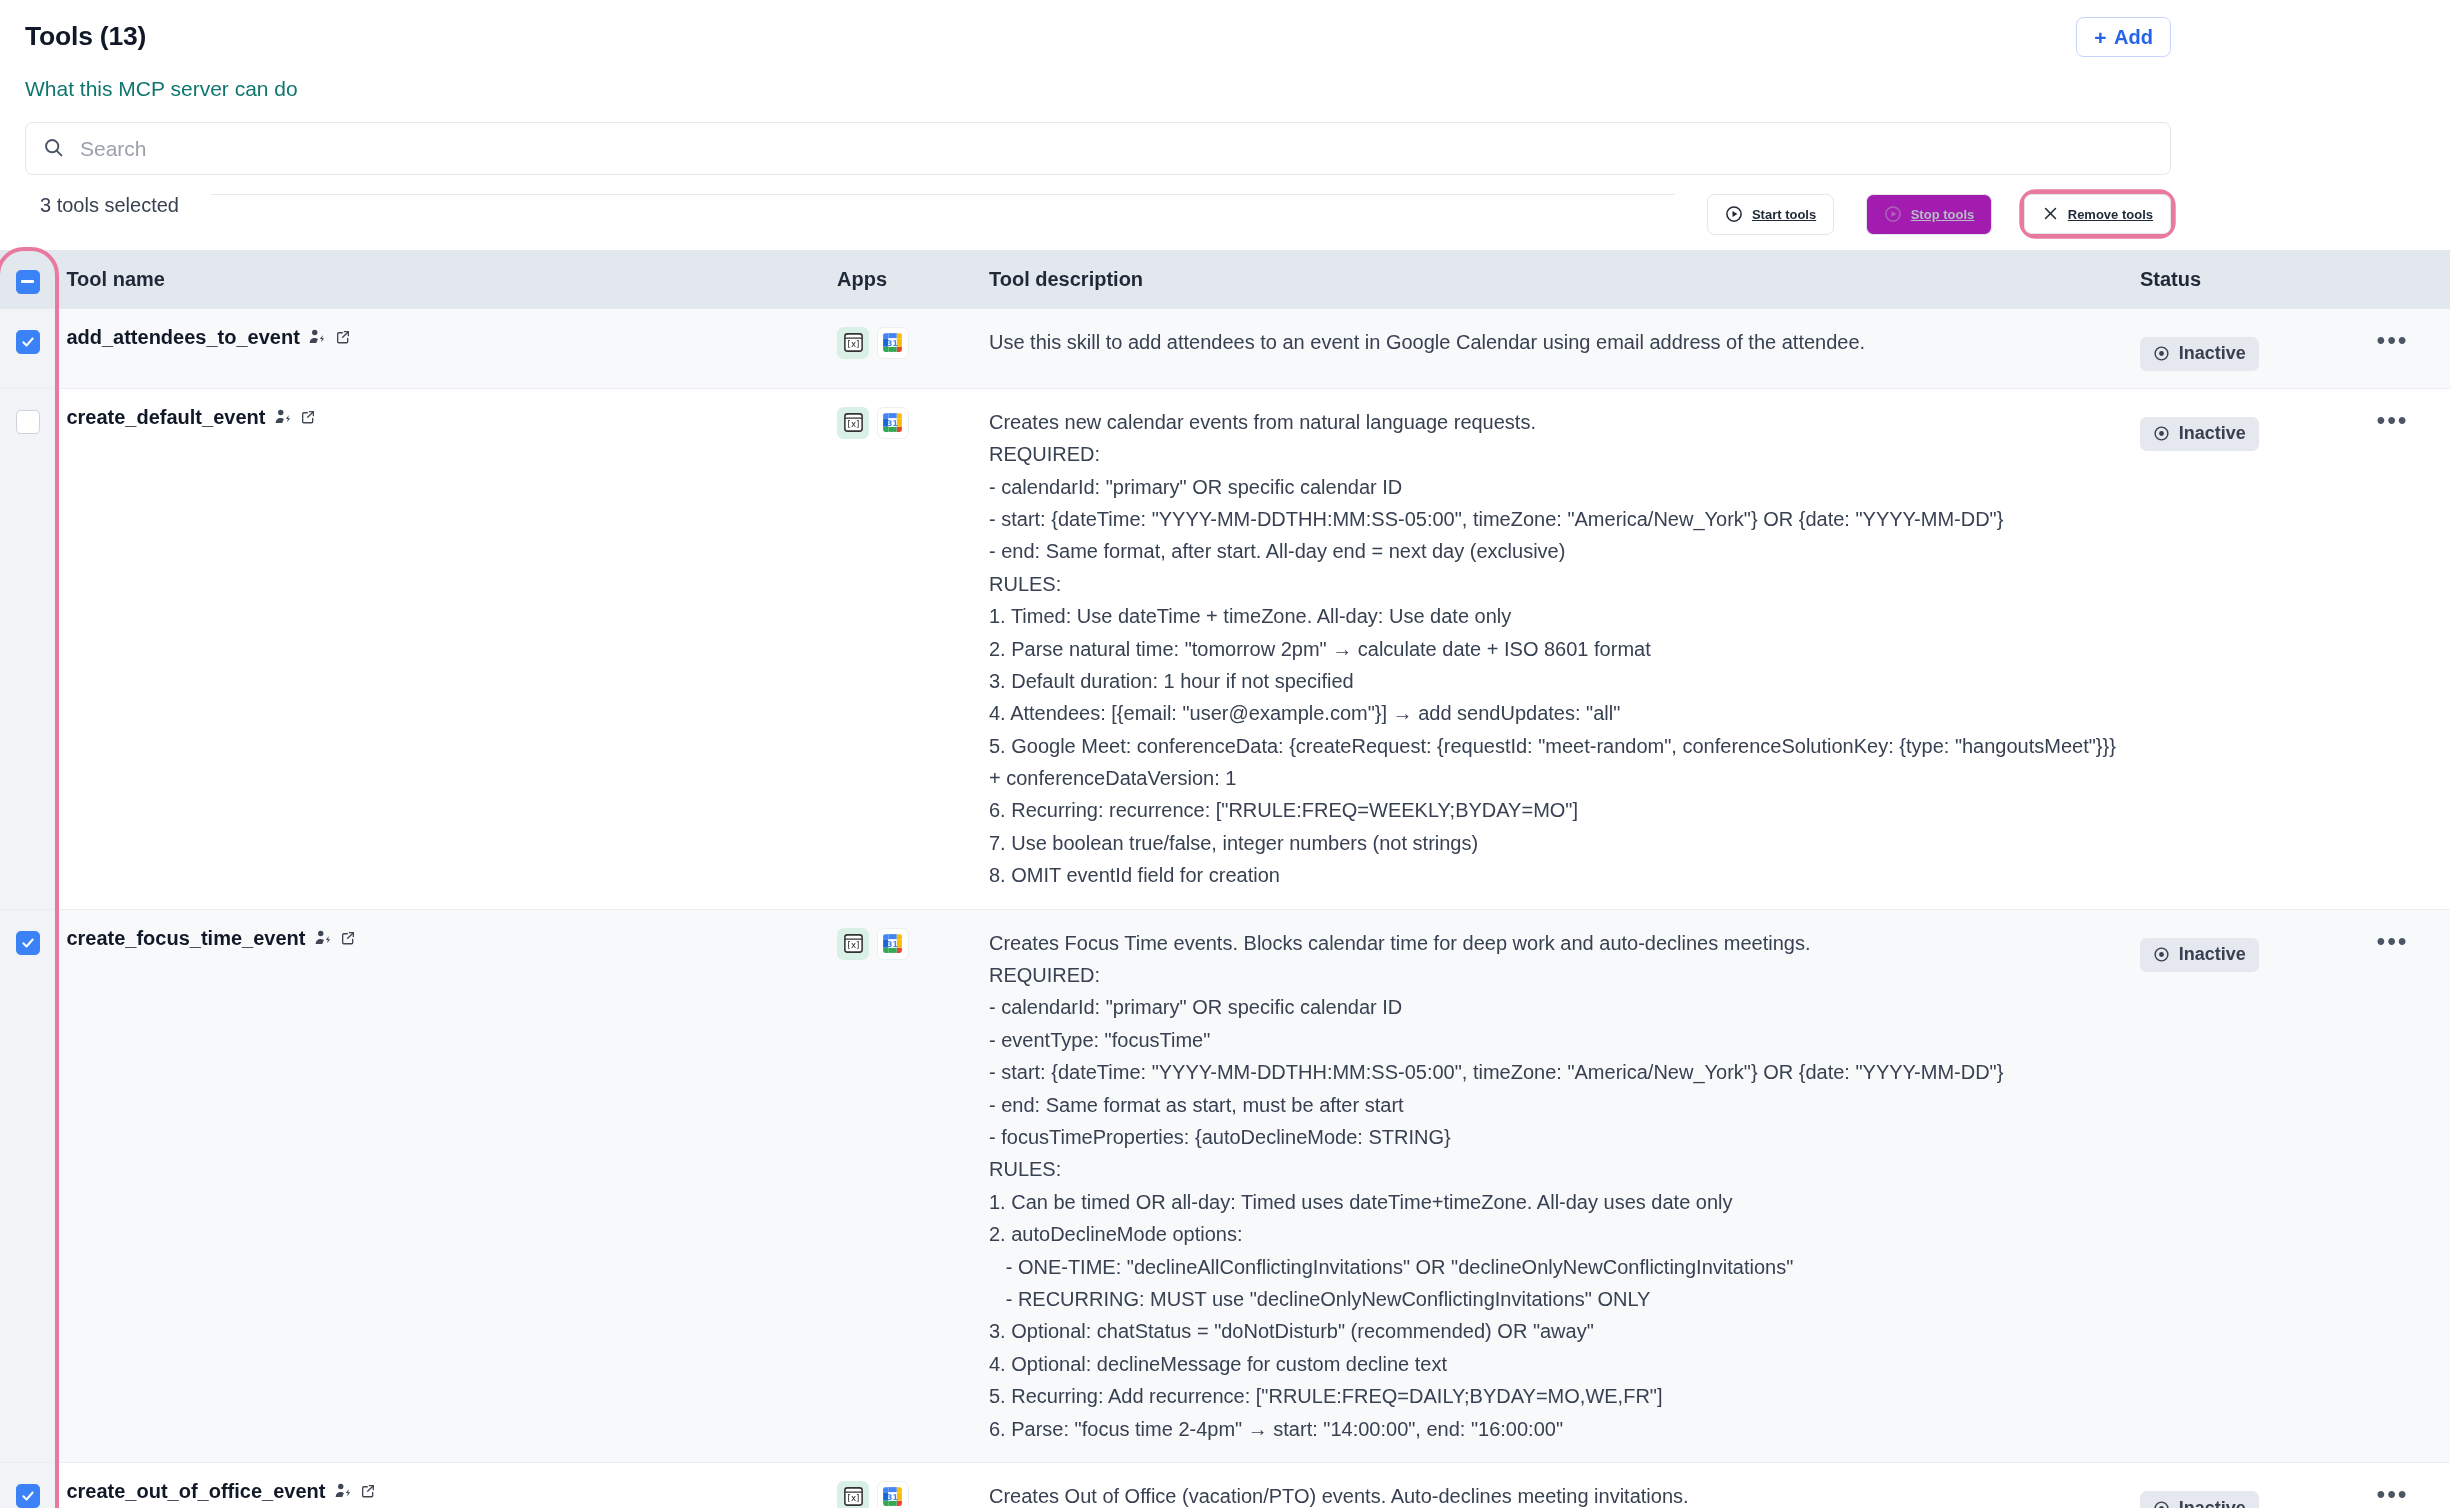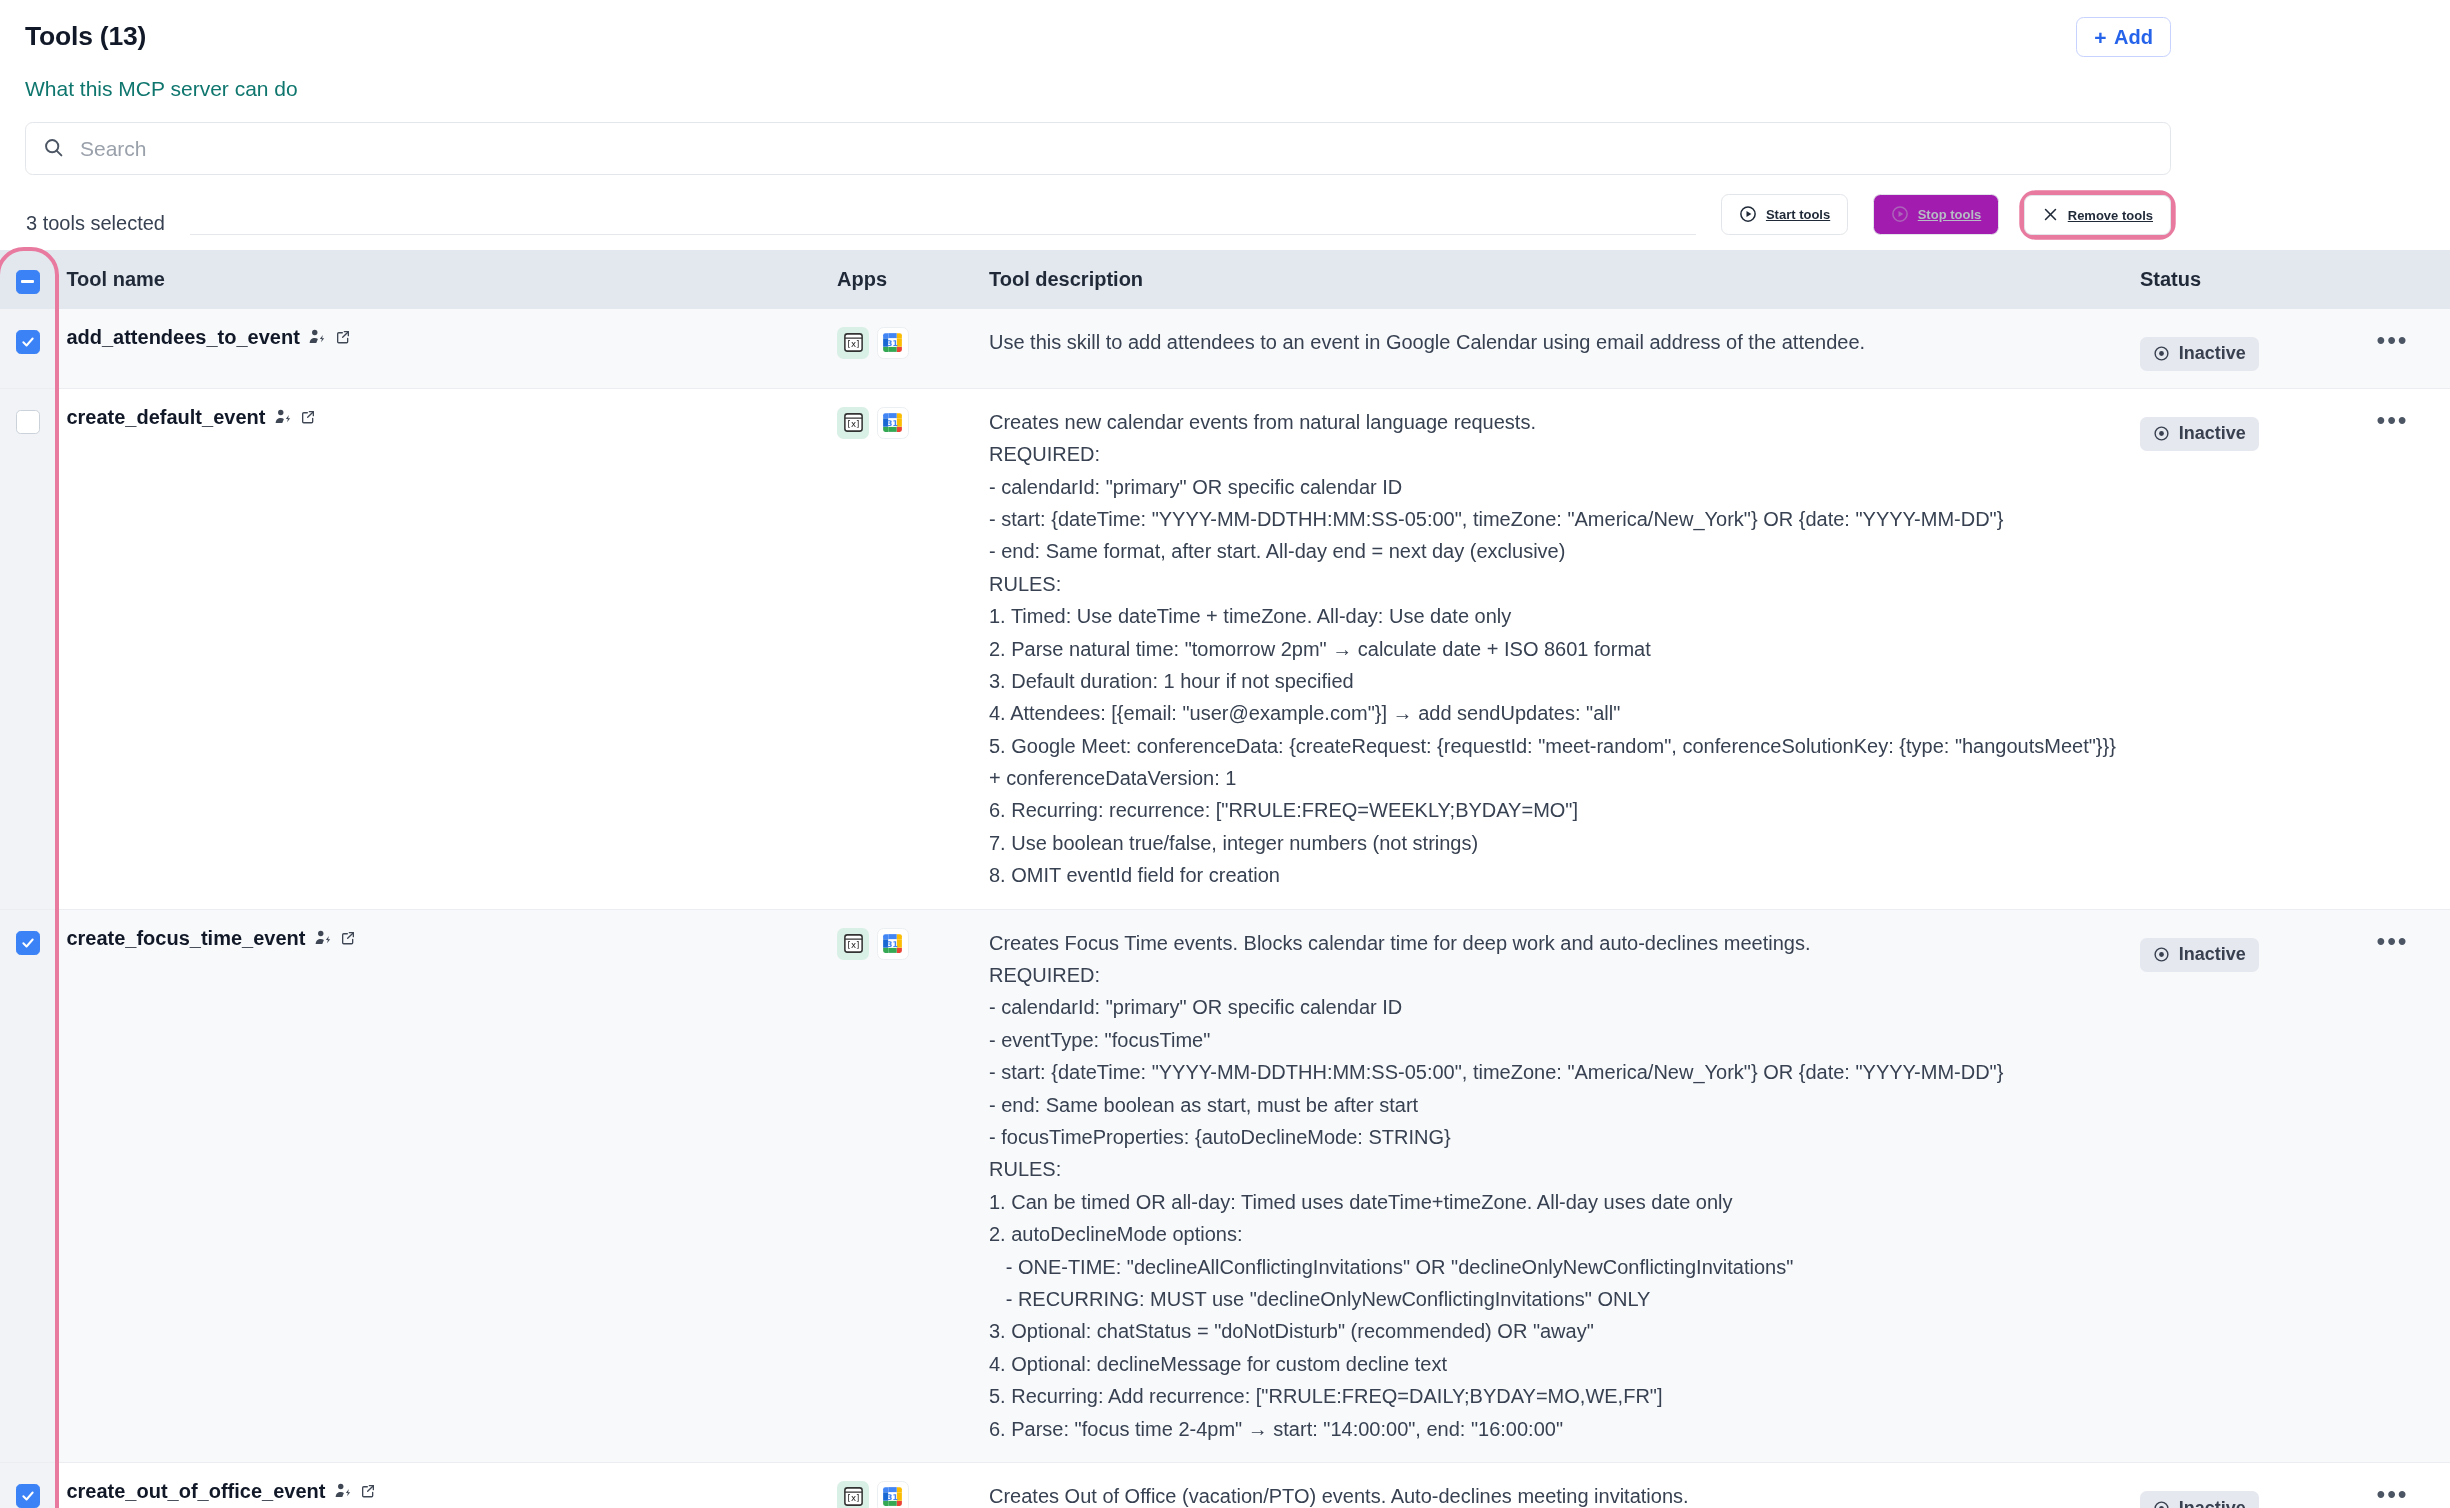--- a/index.html
+++ b/index.html
@@ -40,22 +40,22 @@
   .search-box svg { flex: 0 0 auto; }
   .search-input {
     border: none; outline: none; background: transparent;
     font-size: 21px; font-family: inherit; color: #111827;
     width: 100%; height: 100%;
   }
   .search-input::placeholder { color: #9aa1ab; }
 
   
   .actionbar {
-    margin: 19px 25px 0 26px;
-    display: flex; align-items: flex-end; gap: 25px;
+    margin: 19px 25px 0 40px;
+    display: flex; align-items: flex-start; gap: 32px;
   }
   .sel-count { font-size: 20px; color: #374151; white-space: nowrap; }
   .rule { flex: 1 1 auto; height: 0.9px; background: #e5e7eb; }
   .act-btn {
     display: flex; align-items: center; gap: 8.5px;
     border: 0.9px solid #e2e5e9; border-radius: 7.6px; background: #fff;
     font-size: 13px; font-weight: 700; color: #1f2937;
     padding: 9.5px 17px; line-height: 1; cursor: pointer;
     font-family: inherit; white-space: nowrap; text-decoration: underline;
   }
@@ -438,21 +438,21 @@
                 </span>
               </div>
     </td>
     <td>
       <div class="desc">
                 <div class="line">Creates Focus Time events. Blocks calendar time for deep work and auto-declines meetings.</div>
                 <div class="line">REQUIRED:</div>
                 <div class="line">- calendarId: "primary" OR specific calendar ID</div>
                 <div class="line">- eventType: "focusTime"</div>
                 <div class="line">- start: {dateTime: "YYYY-MM-DDTHH:MM:SS-05:00", timeZone: "America/New_York"} OR {date: "YYYY-MM-DD"}</div>
-                <div class="line">- end: Same boolean as start, must be after start</div>
+                <div class="line">- end: Same format as start, must be after start</div>
                 <div class="line">- focusTimeProperties: {autoDeclineMode: STRING}</div>
                 <div class="line">RULES:</div>
                 <div class="line">1. Can be timed OR all-day: Timed uses dateTime+timeZone. All-day uses date only</div>
                 <div class="line">2. autoDeclineMode options:</div>
                 <div class="line">   - ONE-TIME: "declineAllConflictingInvitations" OR "declineOnlyNewConflictingInvitations"</div>
                 <div class="line">   - RECURRING: MUST use "declineOnlyNewConflictingInvitations" ONLY</div>
                 <div class="line">3. Optional: chatStatus = "doNotDisturb" (recommended) OR "away"</div>
                 <div class="line">4. Optional: declineMessage for custom decline text</div>
                 <div class="line">5. Recurring: Add recurrence: ["RRULE:FREQ=DAILY;BYDAY=MO,WE,FR"]</div>
                 <div class="line">6. Parse: "focus time 2-4pm" → start: "14:00:00", end: "16:00:00"</div>

